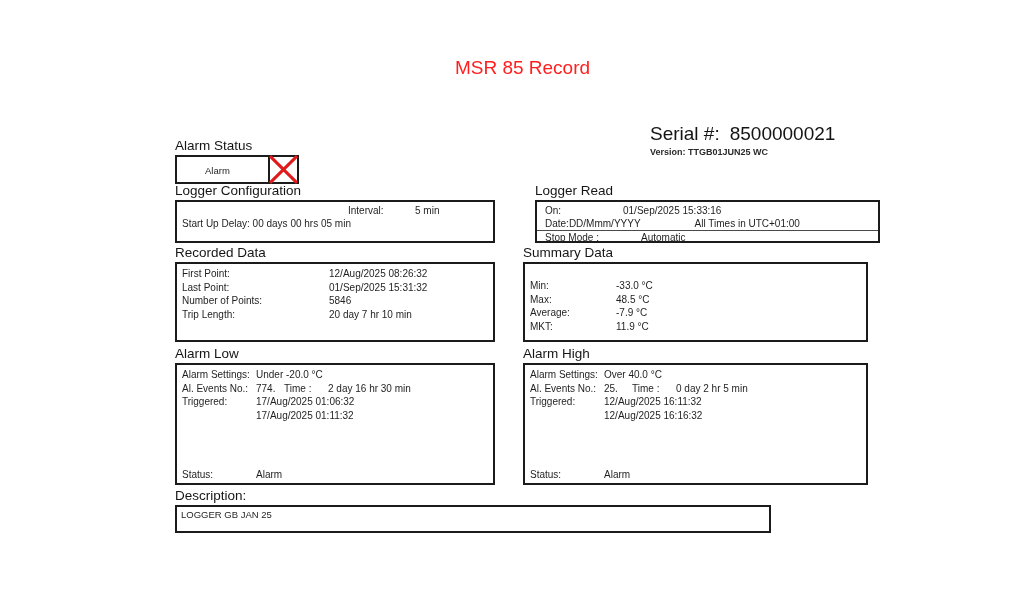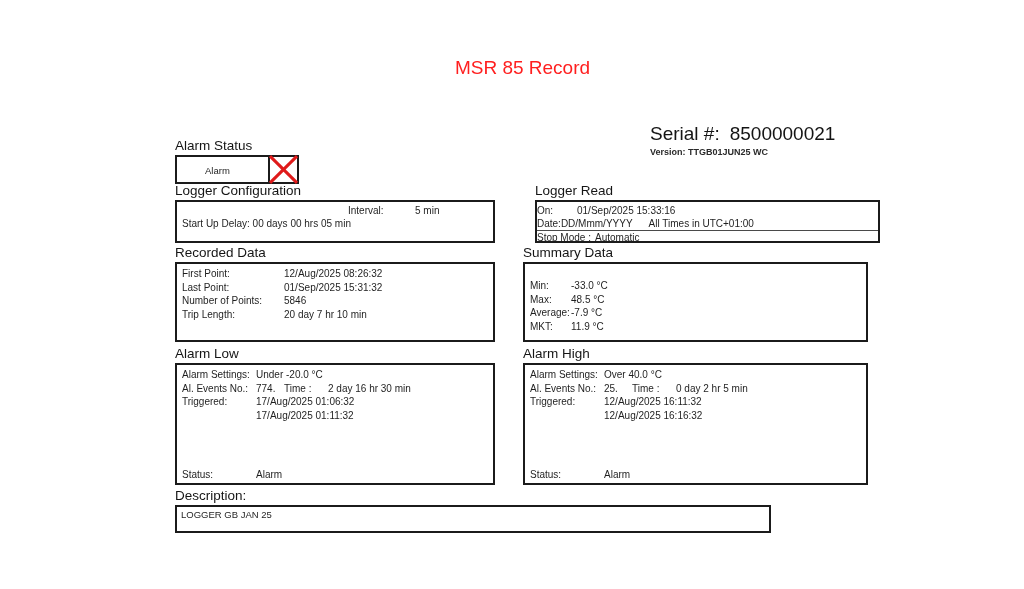--- a/index.html
+++ b/index.html
@@ -35,31 +35,31 @@
   .alarm-x line { stroke:var(--xRed,#df1a1a); stroke-width:3.4; }
 
   
   .lc-box { width:320px; height:43px; position:relative; padding:15px 0 0 5px; }
   .lc-row { position:relative; line-height:13px; white-space:pre; }
   .lc-interval { position:absolute; left:171px; top:3px; }
   .lc-interval-val { position:absolute; left:238px; top:3px; }
 
   
   .lr-box { width:345px; height:43px; }
-  .lr-row { display:flex; line-height:13px; padding-left:0; white-space:pre; }
+  .lr-row { display:flex; line-height:13px; padding-left:8px; white-space:pre;gap:38px; }
   .lr-row.first { padding-top:2px; }
   .lr-l1 { flex:0 0 40px; }
   .lr-v2 { margin-left:16px; }
   .lr-stop { border-top:1px solid #4a4a4a; }
   .lr-l3 { flex:0 0 58px; }
 
   
   .rd-box { width:320px; height:80px; padding:3px 0 0 5px; }
   .sd-box { width:345px; height:80px; padding:15px 0 0 5px; }
-  .kv-row { display:flex; line-height:13.5px; white-space:pre; }
+  .kv-row { display:flex; line-height:13.5px; white-space:pre;gap:45px; }
   .rd-lbl { flex:0 0 102px; }
   .sd-lbl { min-width:41px; }
 
   
   .al-box { height:122px; padding:3px 0 2px 5px; display:flex; flex-direction:column; }
   .al-box.low { width:320px; }
   .al-box.high { width:345px; }
   .al-row { display:flex; line-height:13.5px; white-space:pre; }
   .al-lbl { flex:0 0 74px; }
   .al-num { flex:0 0 28px; }

